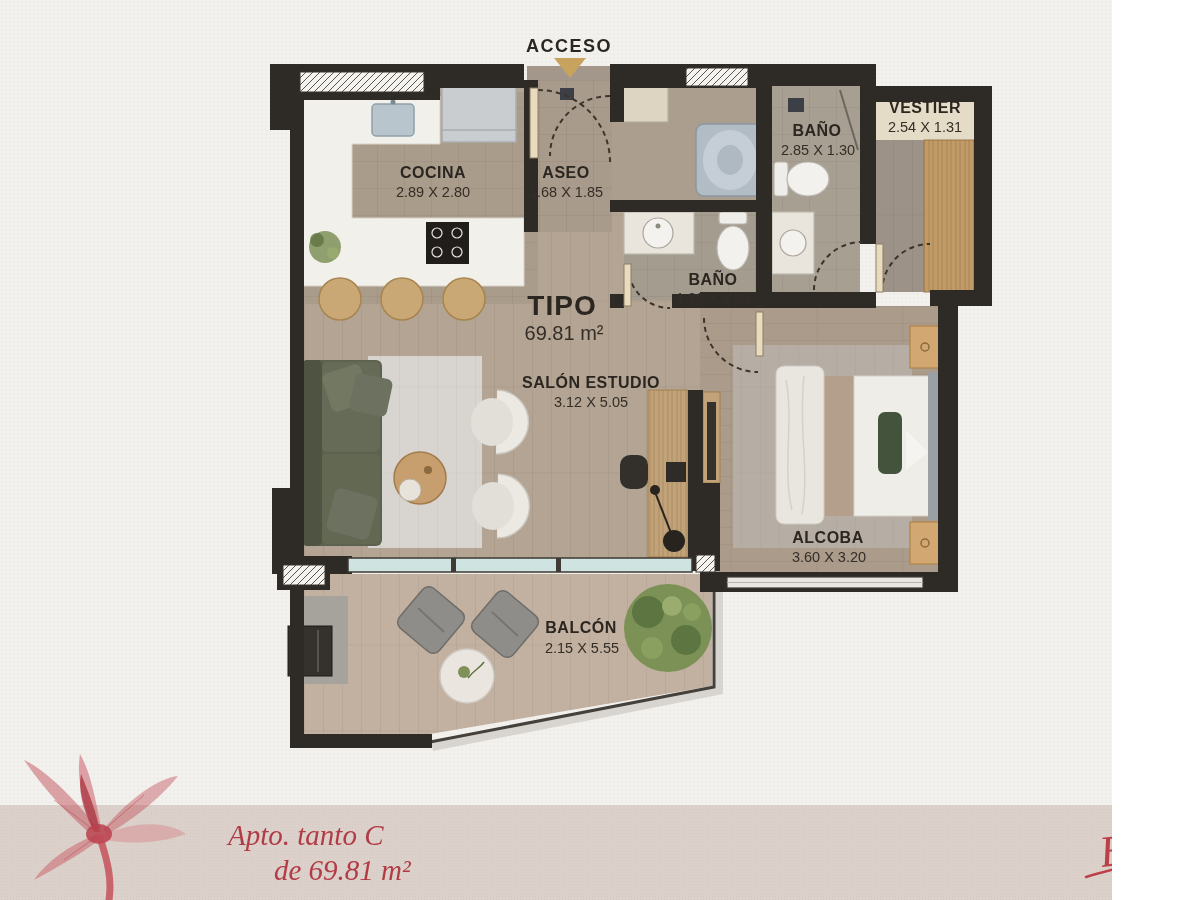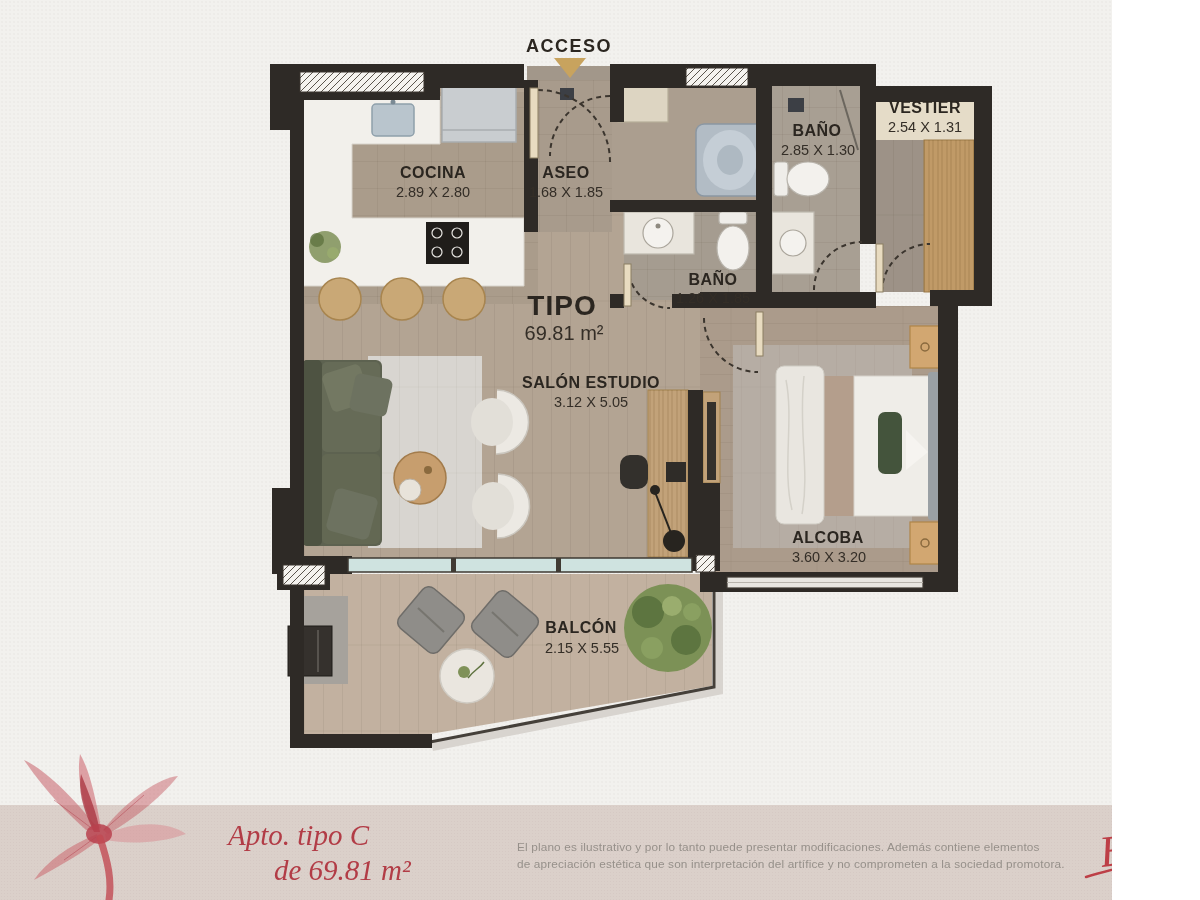--- a/index.html
+++ b/index.html
@@ -338,27 +338,23 @@
   <path d="M100 82 C88 58 84 38 87 24 C96 46 103 64 106 82 Z" fill="#a8323e" opacity="0.75"></path>
   <path d="M109 80 C135 48 165 28 184 26 C165 50 135 72 114 84 Z" fill="#c4545e" opacity="0.45"></path>
   <path d="M111 84 C145 70 175 72 192 84 C164 94 132 94 112 90 Z" fill="#d98f95" opacity="0.55"></path>
   <path d="M103 84 C74 96 52 112 40 130 C66 116 90 102 105 90 Z" fill="#c95b64" opacity="0.5"></path>
   <path d="M60 50 L100 80 M150 45 L110 80 M70 110 L102 87" stroke="#b03a46" stroke-width="1" opacity="0.45" fill="none"></path>
   <ellipse cx="105" cy="84" rx="13" ry="10" fill="#b9414d" opacity="0.85"></ellipse>
   <path d="M106 88 C114 112 118 130 115 150" stroke="#c24a52" stroke-width="7" opacity="0.8" fill="none" stroke-linecap="round"></path>
 </svg>
 
 <div class="unit-label">
-  <div class="l1">Apto. tipo C</div>
+  <div class="l1">Apto. tanto C</div>
   <div class="l2">de 69.81 m²</div>
 </div>
 
-<div class="disclaimer">
-  <div>El plano es ilustrativo y por lo tanto puede presentar modificaciones. Además contiene elementos</div>
-  <div>de apreciación estética que son interpretación del artífice y no comprometen a la sociedad promotora.</div>
-</div>
 
 <svg class="bv-logo" width="110" height="80" viewBox="0 0 110 80">
   <text x="22" y="50" font-family="Liberation Serif, serif" font-style="italic" font-size="44" fill="#bd3f47" transform="rotate(-7 55 40)">Bv.</text>
   <path d="M8 64 C35 56 85 44 104 40" stroke="#bd3f47" stroke-width="2.5" fill="none" stroke-linecap="round"></path>
 </svg>
 
 </div>
 
 </body></html>

